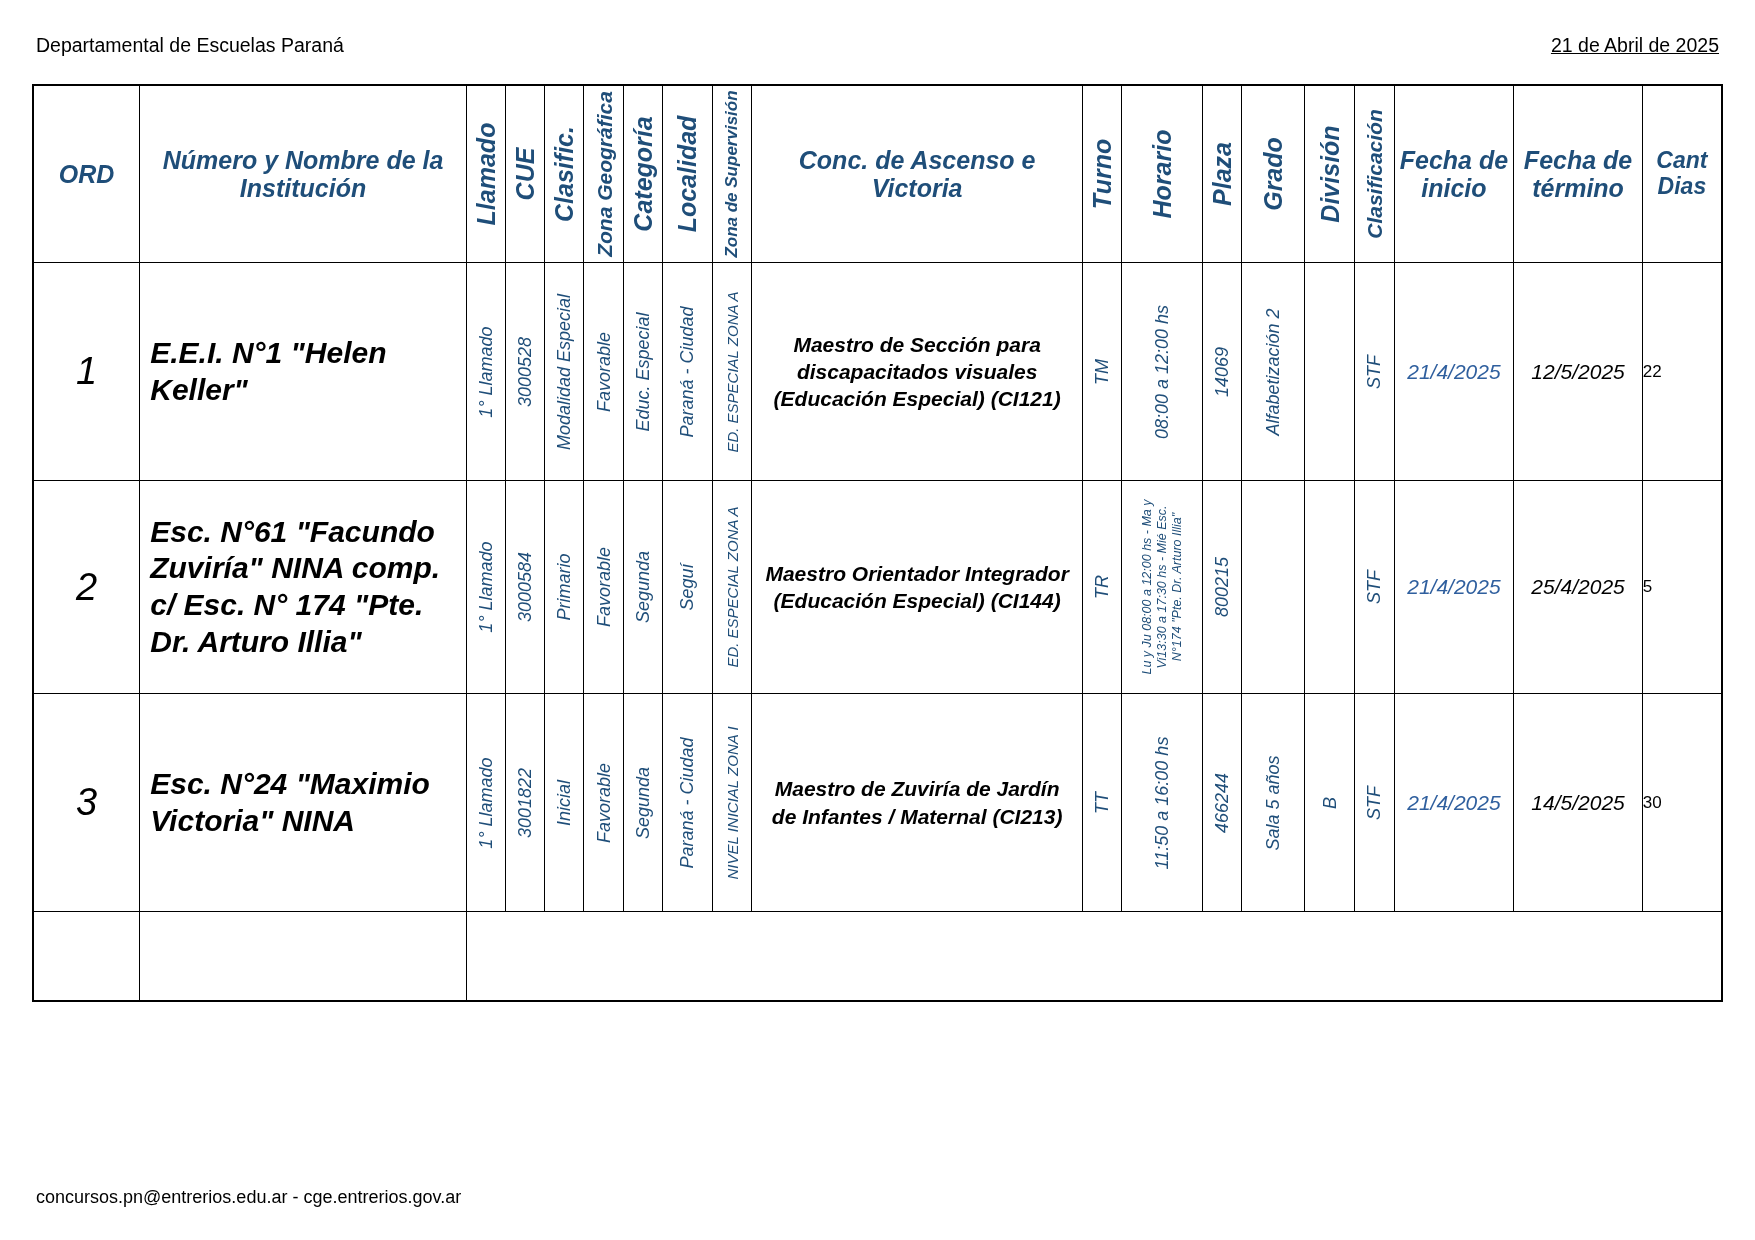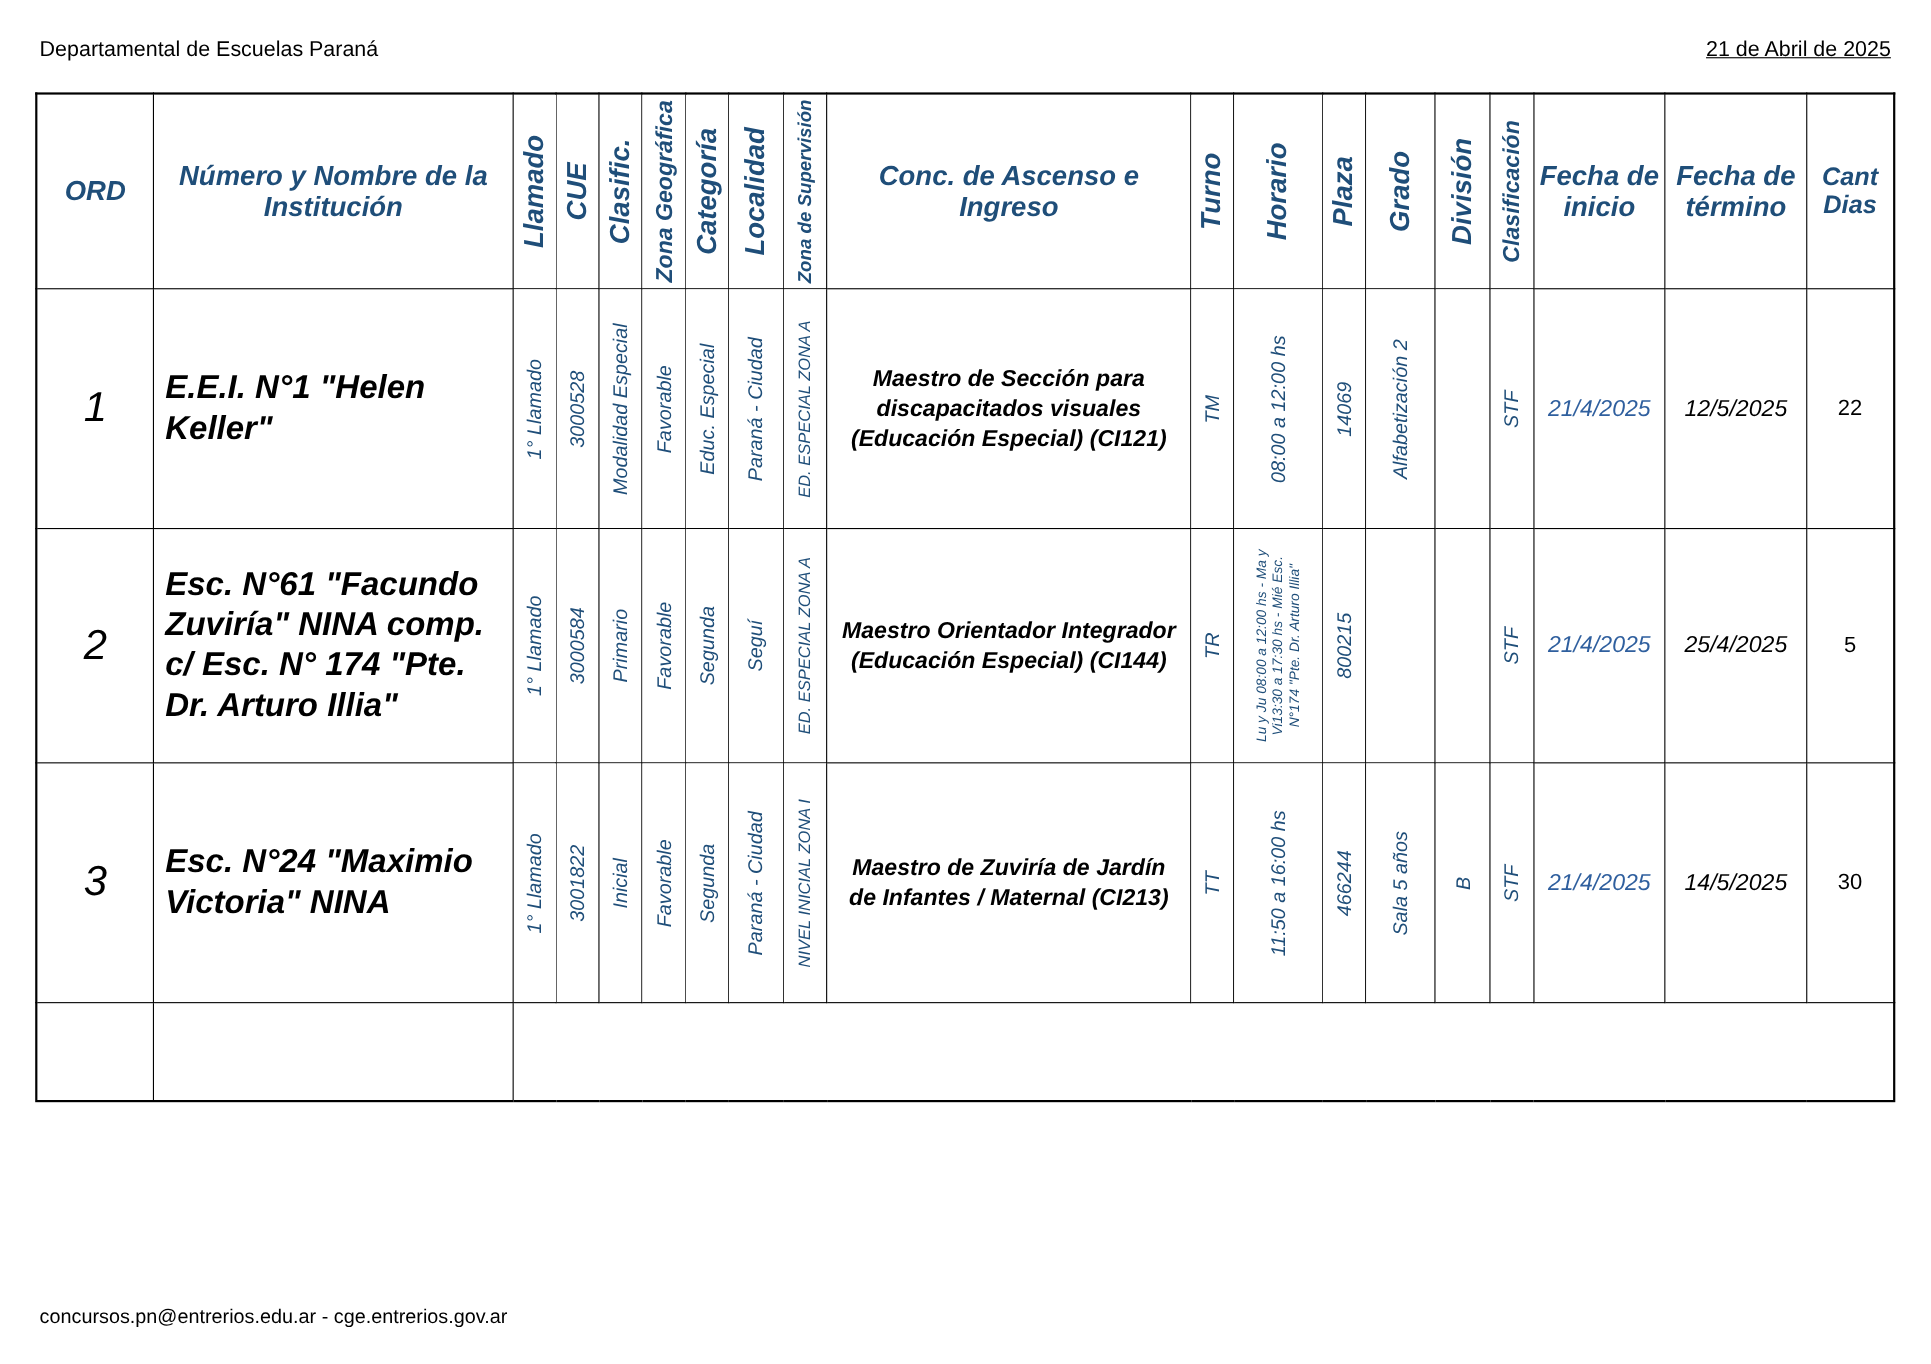--- a/index.html
+++ b/index.html
@@ -144,22 +144,22 @@
     text-align: center;
   }
   tbody td.date {
     font-size: 21px;
     font-style: italic;
     text-align: center;
     color: #2f5f9e;
   }
   tbody td.date.black { color: #000; font-style: italic; }
   tbody td.cant {
-    font-size: 20px;
-    text-align: center;
+    font-size: 17px;
+    text-align: left;
     color: #000;
     font-style: normal;
   }
   tbody tr.r1 td { height: 205px; }
   tbody tr.r2 td { height: 200px; }
   tbody tr.r3 td { height: 205px; }
   tbody tr.pad td { height: 88px; border-bottom: 2px solid #000; }
 </style>
 </head>
 <body>
@@ -216,21 +216,21 @@
       <th class="h-vert">
         <span class="vtext">Categoría</span>
       </th>
       <th class="h-vert">
         <span class="vtext">Localidad</span>
       </th>
       <th class="h-vert">
         <span class="vtext xs">Zona de Supervisión</span>
       </th>
       <th class="h-horiz">
-        <span>Conc. de Ascenso e Ingreso</span>
+        <span>Conc. de Ascenso e Victoria</span>
       </th>
       <th class="h-vert">
         <span class="vtext">Turno</span>
       </th>
       <th class="h-vert">
         <span class="vtext">Horario</span>
       </th>
       <th class="h-vert">
         <span class="vtext">Plaza</span>
       </th>

